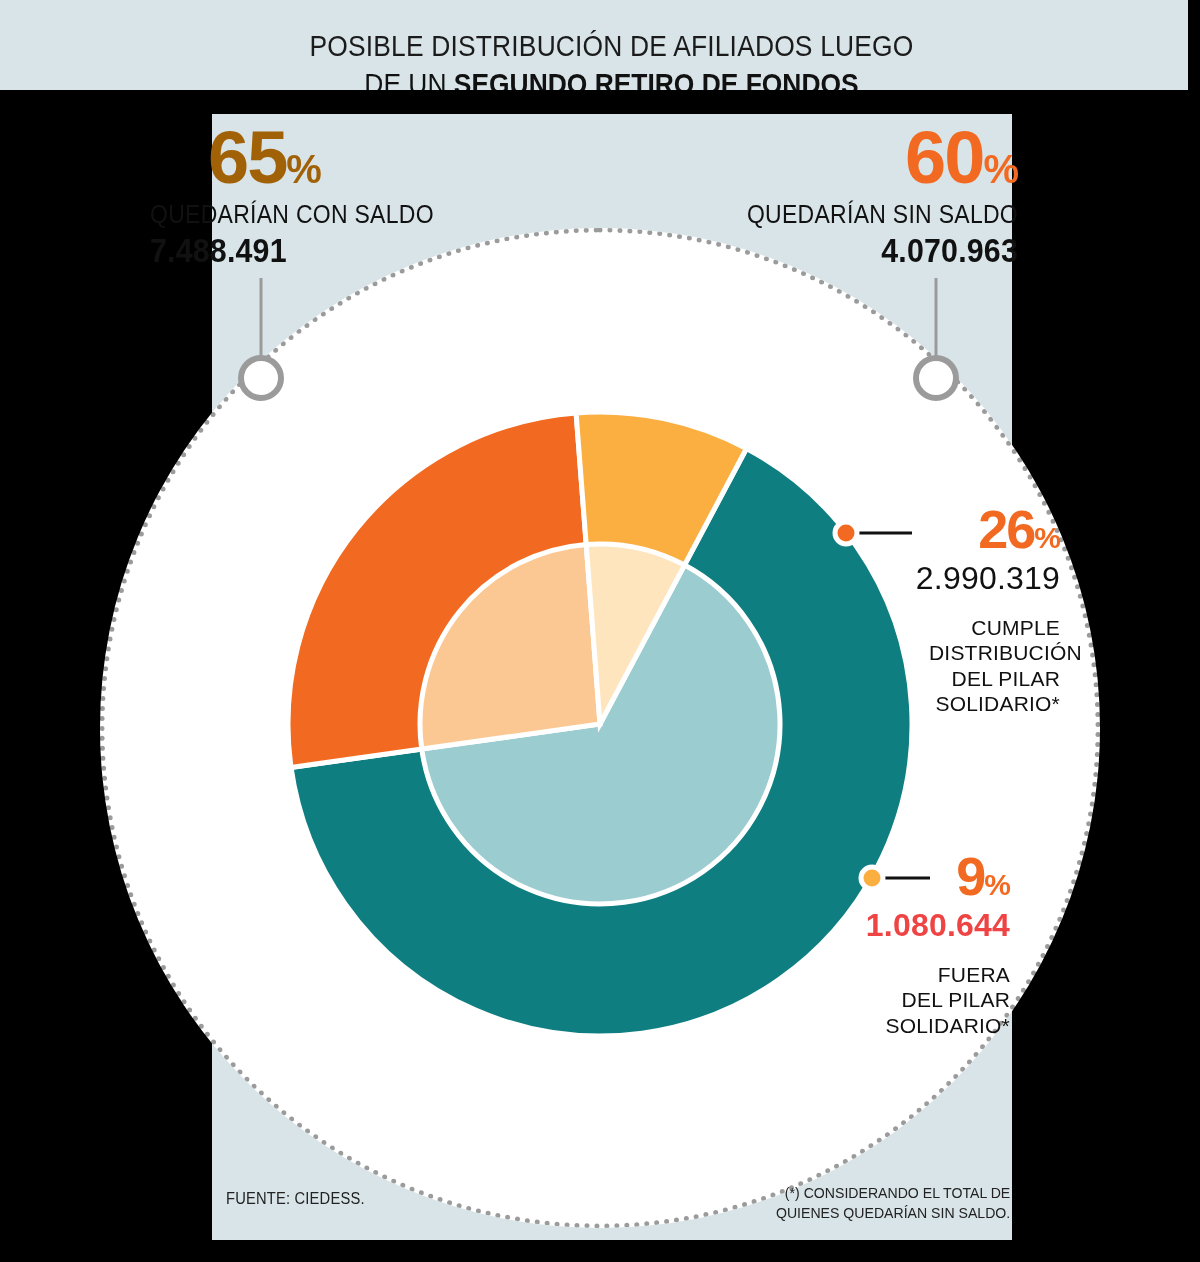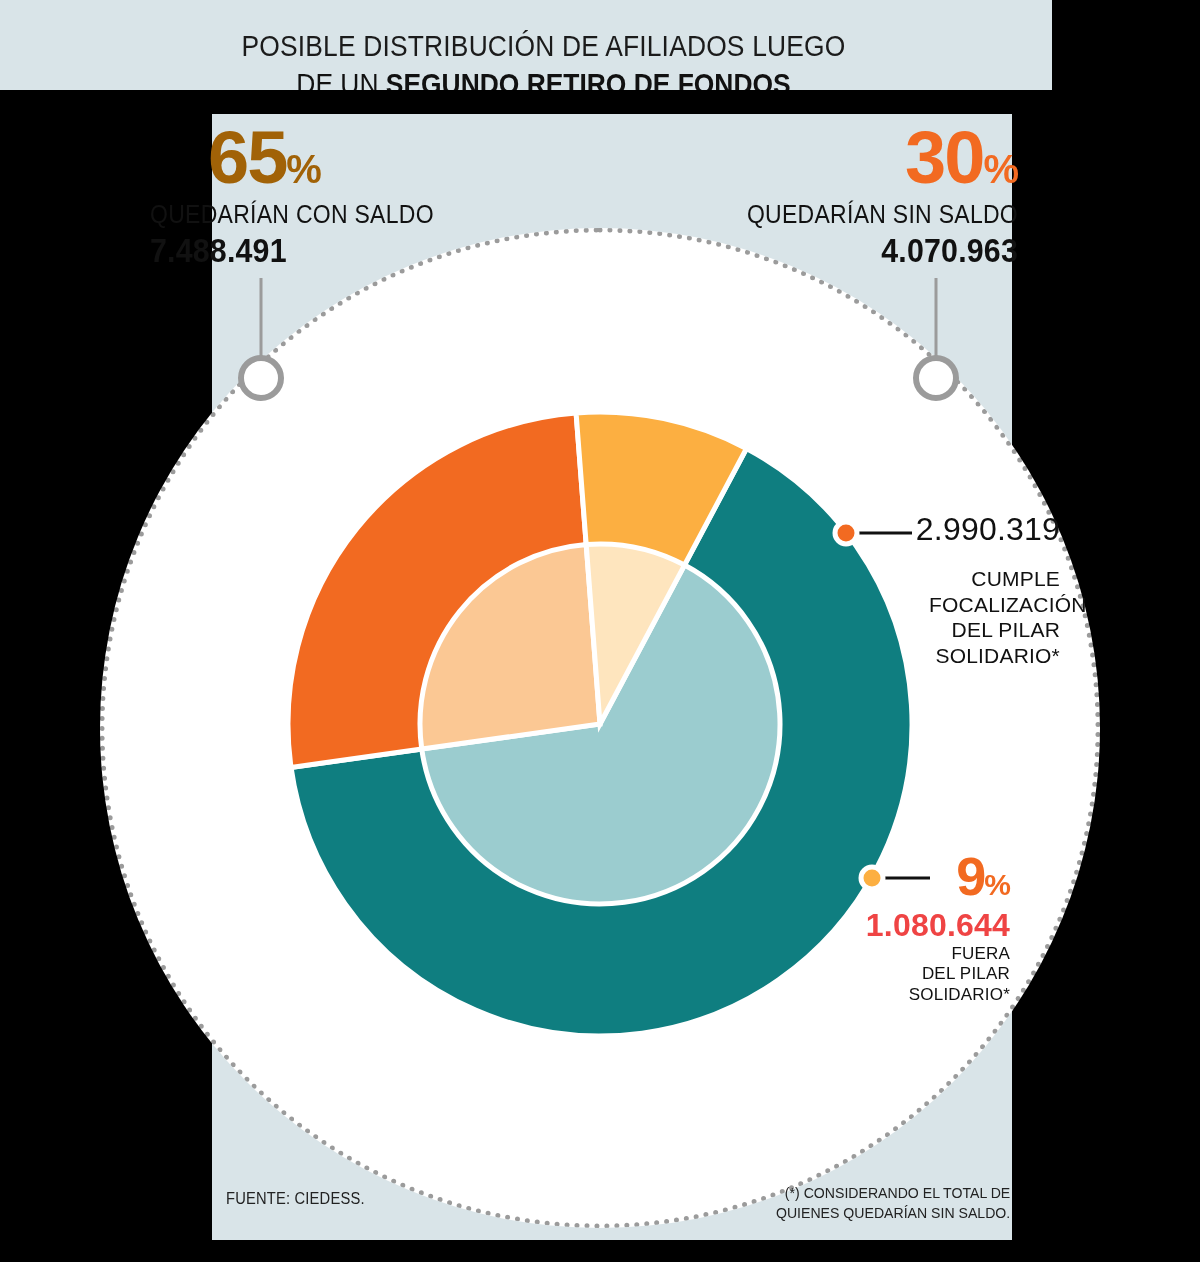--- a/index.html
+++ b/index.html
@@ -16,21 +16,21 @@
     background:#D9E4E8;
   }
   .mask-top2 {
     position:absolute; left:0; top:90px; width:212px; height:1172px; background:#000;
   }
   .mask-right { position:absolute; left:1012px; top:90px; width:188px; height:1172px; background:#000; }
   .mask-bottom { position:absolute; left:0; top:1240px; width:1200px; height:22px; background:#000; }
 
   
   .header {
-    position:absolute; left:0; top:0; width:1052px; height:112px;
+    position:absolute; left:0; top:0; width:1188px; height:112px;
     background:#D9E4E8; text-align:center; z-index:4;padding-left:35px;
   }
   .title-l1 {
     font-size:30px; letter-spacing:0.2px; color:#1b1b1b; font-weight:400;
     padding-top:30px; line-height:1.05;
     font-stretch:condensed; transform:scaleX(0.88); transform-origin:center;
   }
   .title-l2 {
     font-size:30px; color:#111; line-height:1.05; margin-top:6px;
     transform:scaleX(0.88); transform-origin:center;
@@ -76,21 +76,21 @@
   .co-26 { left:900px; top:505px; text-align:right; width:160px; }
   .co-26 .pct-big { color:#F26A21; font-size:54px; }
   .co-26 .pct-big .sym { font-size:30px; }
   .co-26 .num { font-size:32px; color:#111; font-weight:400; margin-top:6px; letter-spacing:0.2px; }
   .co-26 .desc { font-size:21px; color:#111; line-height:1.22; margin-top:18px; letter-spacing:0.2px;margin-left:29px; }
 
   .co-9 { left:860px; top:852px; text-align:right; width:150px; }
   .co-9 .pct-big { color:#F26A21; font-size:54px; }
   .co-9 .pct-big .sym { font-size:30px; }
   .co-9 .num { font-size:32px; color:#ef4444; font-weight:700; margin-top:6px; letter-spacing:0.2px; }
-  .co-9 .desc { font-size:17px; color:#111; line-height:1.22; letter-spacing:0.2px; }
+  .co-9 .desc { font-size:21px; color:#111; line-height:1.22; margin-top:18px; letter-spacing:0.2px; }
 
   
   .source { position:absolute; left:226px; top:1190px; font-size:16px; color:#222;
             letter-spacing:0.2px; z-index:7; transform:scaleX(0.92); transform-origin:left center;}
   .note { position:absolute; right:190px; top:1183px; font-size:15px; color:#222; text-align:right;
           line-height:1.35; z-index:7; transform:scaleX(0.94); transform-origin:right center;}
 </style>
 </head>
 <body>
 
@@ -131,30 +131,31 @@
   </div>
   <div class="title-clip"></div>
 
   <div class="callout co-left">
     <div class="pct-big"><span>65</span><span class="sym">%</span></div>
     <div class="lbl">QUEDARÍAN CON SALDO</div>
     <div class="num">7.488.491</div>
   </div>
 
   <div class="callout co-right">
-    <div class="pct-big"><span>30</span><span class="sym">%</span></div>
+    <div class="pct-big"><span>60</span><span class="sym">%</span></div>
     <div class="lbl">QUEDARÍAN SIN SALDO</div>
     <div class="num">4.070.963</div>
   </div>
 
   <div class="callout co-26">
+    <div class="pct-big"><span>26</span><span class="sym">%</span></div>
     <div class="num">2.990.319</div>
     <div class="desc">
       <div>CUMPLE</div>
-      <div>FOCALIZACIÓN</div>
+      <div>DISTRIBUCIÓN</div>
       <div>DEL PILAR</div>
       <div>SOLIDARIO*</div>
     </div>
   </div>
 
   <div class="callout co-9">
     <div class="pct-big"><span>9</span><span class="sym">%</span></div>
     <div class="num">1.080.644</div>
     <div class="desc">
       <div>FUERA</div>

